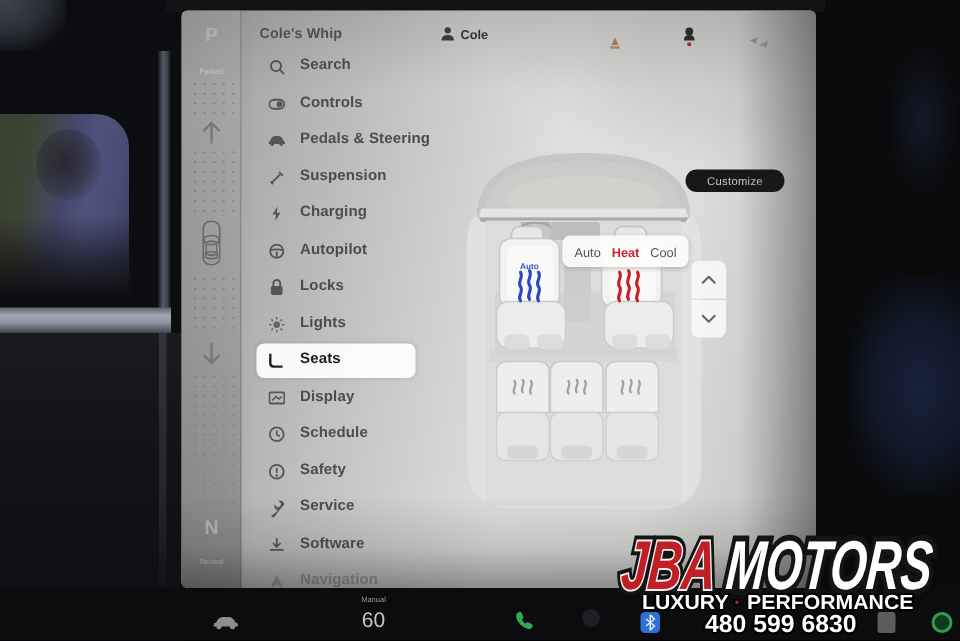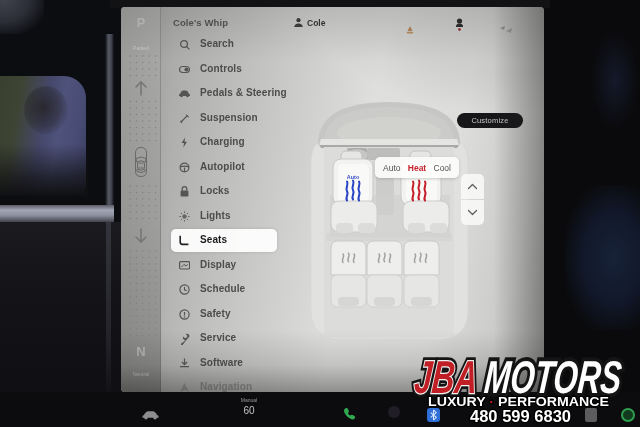--- a/index.html
+++ b/index.html
@@ -472,21 +472,21 @@
     <div class="abs" style="left:0;top:0;width:423px;height:385px;pointer-events:none;
       background:linear-gradient(180deg, rgba(60,60,60,0.15) 0%, rgba(60,60,60,0.07) 7%, rgba(60,60,60,0) 14%, rgba(60,60,60,0) 84%, rgba(50,50,50,0.16) 93%, rgba(20,20,20,0.40) 100%);"></div>
     <div class="abs" style="left:0;top:0;width:423px;height:385px;pointer-events:none;
       background:linear-gradient(90deg, rgba(40,40,40,0.10) 0%, rgba(40,40,40,0) 12%, rgba(40,40,40,0) 88%, rgba(30,30,30,0.38) 100%);"></div>
   </div>
 
   <svg class="abs" style="left:141px;top:407px;" width="19" height="15" viewBox="0 0 26 16">
     <path d="M4 9 Q6 4 10 3.6 L16 3.6 Q20 4 22 9 L23 9 Q24 9.4 24 11 L24 12.4 L21.6 12.4 A2.4 2.4 0 0 1 16.8 12.4 L9.2 12.4 A2.4 2.4 0 0 1 4.4 12.4 L2 12.4 L2 11 Q2 9.4 3 9 Z" fill="#8d8d8d"></path>
   </svg>
   <div class="abs" style="left:229px;top:397px;width:40px;text-align:center;font-size:5px;color:#9a9a9a;">Manual</div>
-  <div class="abs" style="left:229px;top:405px;width:40px;text-align:center;font-size:10px;color:#c3c5c7;">60</div>
+  <div class="abs" style="left:229px;top:405px;width:40px;text-align:center;font-size:14px;color:#c3c5c7;">60</div>
   <svg class="abs" style="left:343px;top:407px;" width="13" height="13" viewBox="0 0 13 13">
     <path d="M3 1 Q4.4 0.6 5 2 L5.8 4 Q6.2 5.2 5 6 Q5.6 8 7.4 8.6 Q8.4 7.4 9.6 8 L11.4 9 Q12.6 9.8 12 11 Q11 13 8.6 12.2 Q3.2 10.4 1.2 5 Q0.4 2 3 1 Z" fill="#33a852"></path>
   </svg>
   <div class="abs" style="left:388px;top:406px;width:12px;height:12px;border-radius:50%;background:#201d27;"></div>
 
   <div class="abs" style="left:427px;top:408px;width:13px;height:14px;border-radius:3px;background:#2f6fd8;"></div>
   <svg class="abs" style="left:427px;top:408px;" width="13" height="14" viewBox="0 0 14 15">
     <path d="M7 2 L7 13 M7 2 L10 5 L4 10 M7 13 L10 10 L4 5" stroke="#dce8f8" stroke-width="1.1" fill="none"></path>
   </svg>
 

